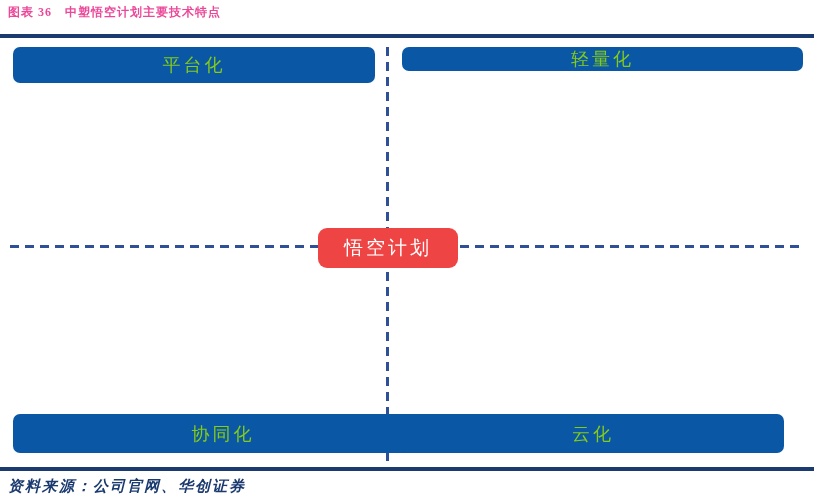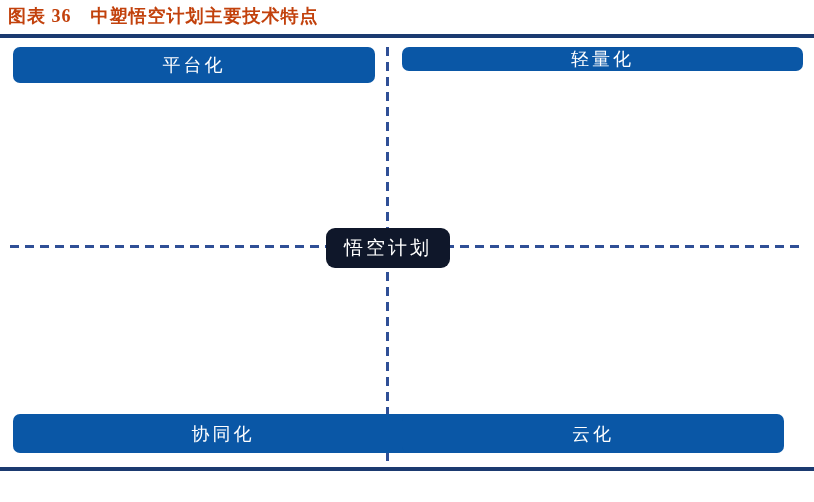--- a/index.html
+++ b/index.html
@@ -8,23 +8,23 @@
     width: 814px;
     height: 502px;
     background: #ffffff;
     overflow: hidden;
     font-family: "Liberation Serif", "DejaVu Serif", serif;
   }
   .title {
     position: absolute;
     left: 8px;
     top: 4px;
-    font-size: 18px;
+    font-size: 12px;
     font-weight: bold;
-    color: #c2410c;
+    color: #ec4899;
     letter-spacing: 1px;
     white-space: pre;
   }
   .rule {
     position: absolute;
     left: 0;
     width: 814px;
     height: 4px;
     background: #1b3a70;
   }
@@ -45,39 +45,39 @@
     top: 245px;
     width: 794px;
     height: 3px;
     background: repeating-linear-gradient(to right, #2f4f96 0 9px, transparent 9px 15px);
     z-index: 1;
   }
   .bar {
     position: absolute;
     background: #0a57a6;
     border-radius: 7px;
-    color: #ffffff;
+    color: #84cc16;
     display: flex;
     align-items: center;
     justify-content: center;
     font-size: 18px;
     letter-spacing: 3px;
     z-index: 2;
   }
   .bar-tl { left: 13px;  top: 47px;  width: 362px; height: 36px; }
   .bar-tr { left: 402px; top: 47px;  width: 401px; height: 24px; }
   .bar-bl { left: 13px;  top: 414px; width: 420px; height: 39px; }
   .bar-br { left: 402px; top: 414px; width: 382px; height: 39px; }
   .center-box {
     position: absolute;
-    left: 326px;
+    left: 318px;
     top: 228px;
-    width: 124px;
+    width: 140px;
     height: 40px;
-    background: #0f172a;
+    background: #ef4444;
     border-radius: 9px;
     color: #ffffff;
     display: flex;
     align-items: center;
     justify-content: center;
     font-size: 19px;
     letter-spacing: 3px;
     z-index: 3;
   }
   .source {
@@ -112,14 +112,15 @@
 
     <div class="bar bar-bl">协同化</div>
 
     <div class="bar bar-br">云化</div>
 
     <div class="center-box">悟空计划</div>
   </div>
 
   <div class="rule rule-bottom"></div>
 
+  <div class="source">资料来源：公司官网、华创证券</div>
 
 </div>
 
 </body></html>

